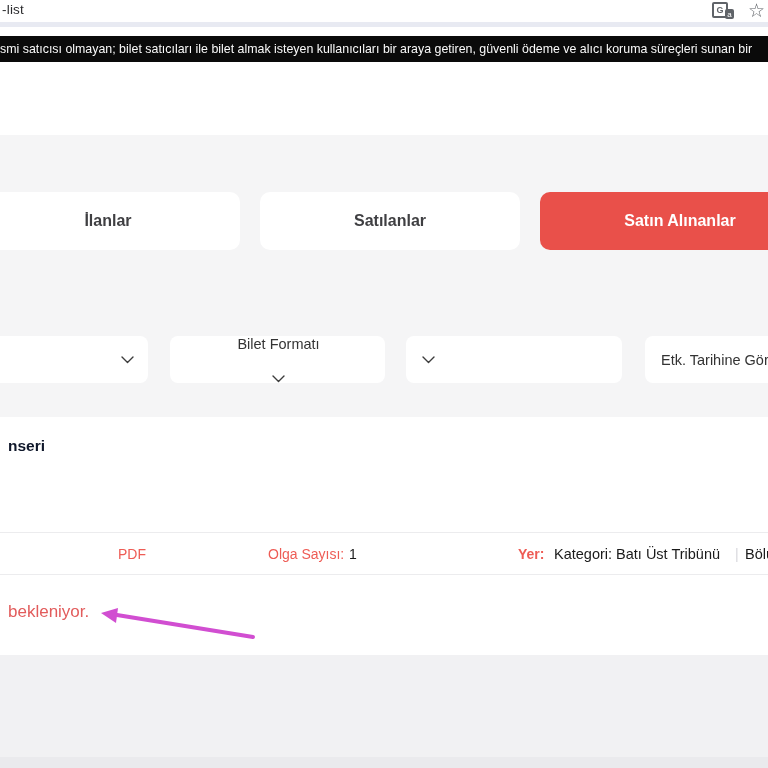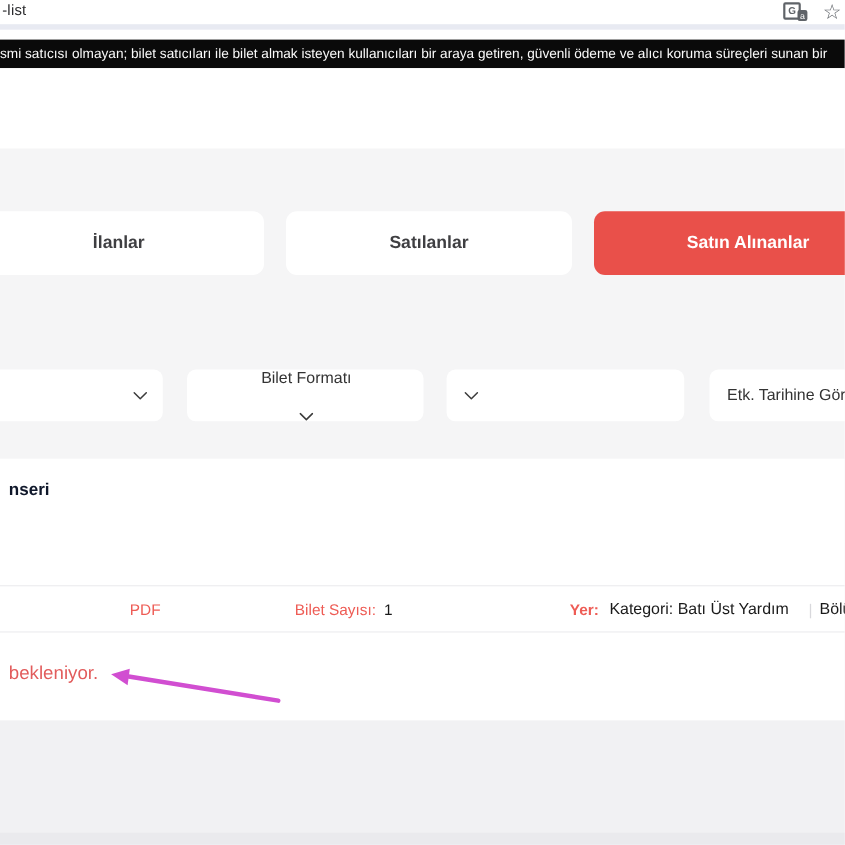--- a/index.html
+++ b/index.html
@@ -144,24 +144,24 @@
 </div>
 <div class="filter filter-4">
   <span>Etk. Tarihine Göre</span>
 </div>
 
 <div class="abs order-card"></div>
 <div class="abs order-title">nseri</div>
 <div class="abs divider divider-1"></div>
 
 <span class="rowtext red pdf">PDF</span>
-<span class="rowtext red count-label">Bilet Sayısı:</span>
+<span class="rowtext red count-label">Olga Sayısı:</span>
 <span class="rowtext dark count-value">1</span>
 <span class="rowtext red place-label">Yer:</span>
-<span class="rowtext dark place-value">Kategori: Batı Üst Yardım</span>
+<span class="rowtext dark place-value">Kategori: Batı Üst Tribünü</span>
 <span class="rowtext dark place-divider">|</span>
 <span class="rowtext dark place-extra">Bölü</span>
 
 <div class="abs divider divider-2"></div>
 <div class="abs status-text">bekleniyor.</div>
 
 <svg class="abs arrow-svg" width="184" height="52" viewBox="0 0 184 52">
   <line x1="165" y1="41" x2="29" y2="19" stroke="#d14ed1" stroke-width="4" stroke-linecap="round"></line>
   <polygon points="13,17 30,12 28,27" fill="#d14ed1"></polygon>
 </svg>

